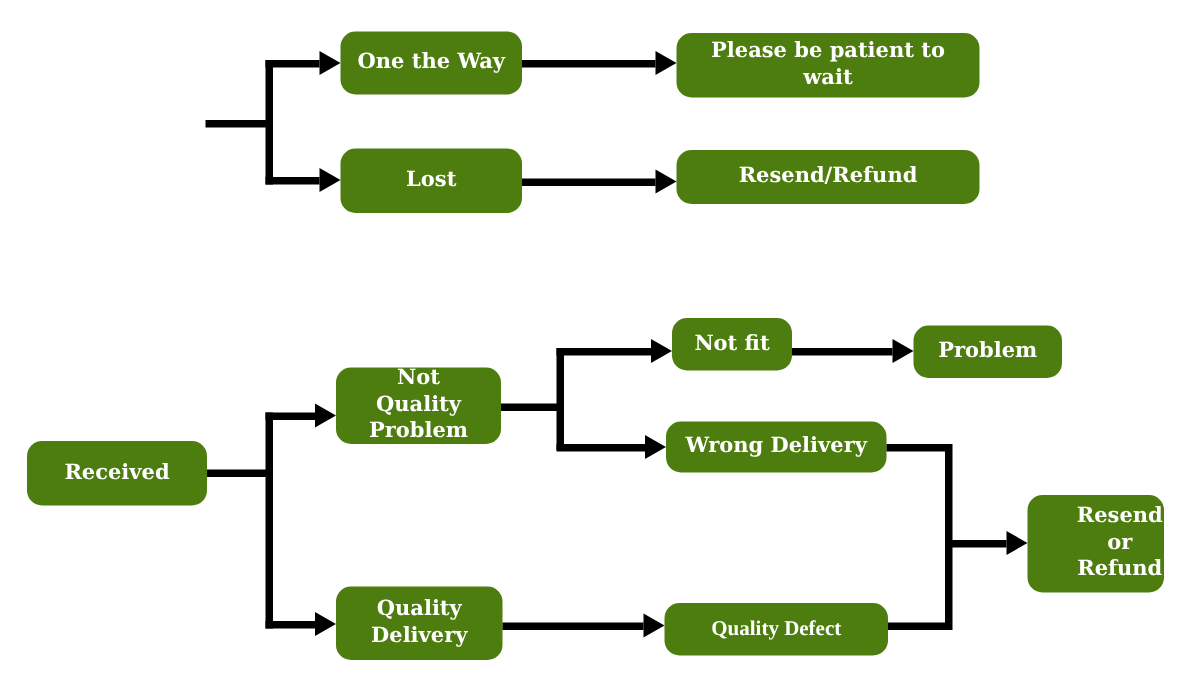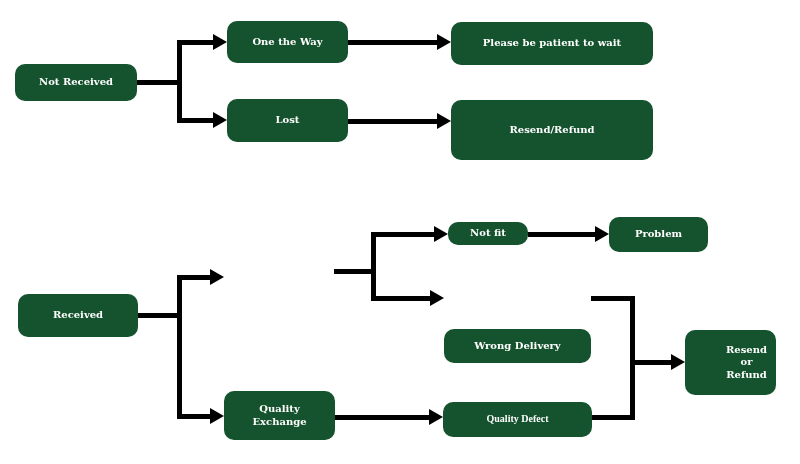--- a/index.html
+++ b/index.html
@@ -7,29 +7,29 @@
   .canvas {
     position: relative;
     width: 800px;
     height: 464px;
     background: #ffffff;
     overflow: hidden;
     font-family: "DejaVu Serif", serif;
   }
   .node {
     position: absolute;
-    background: #14532d;
+    background: #4d7c0f;
     color: #ffffff;
     border-radius: 10px;
     display: flex;
     align-items: center;
     justify-content: center;
     text-align: center;
     font-weight: bold;
-    font-size: 10px;
+    font-size: 14px;
     line-height: 1.25;
     padding: 2px 6px;
     box-sizing: border-box;
   }
   .node.tight { padding: 2px 12px; }
   .hline, .vline {
     position: absolute;
     background: #000000;
   }
   .arrow-e {
@@ -39,42 +39,42 @@
     border-top: 8px solid transparent;
     border-bottom: 8px solid transparent;
     border-left: 14px solid #000000;
   }
 </style>
 </head>
 <body>
 
 <div class="canvas">
 
-  <div class="node" style="left:15px; top:64px; width:122px; height:37px;">Not Received</div>
   <div class="node" style="left:227px; top:21px; width:121px; height:42px;">One the Way</div>
   <div class="node" style="left:227px; top:99px; width:121px; height:43px;">Lost</div>
   <div class="node" style="left:451px; top:22px; width:202px; height:43px;">Please be patient to wait</div>
-  <div class="node" style="left:451px; top:100px; width:202px; height:60px;">Resend/Refund</div>
+  <div class="node" style="left:451px; top:100px; width:202px; height:36px;">Resend/Refund</div>
 
   <div class="hline" style="left:137px; top:80px; width:45px; height:5px;"></div>
   <div class="vline" style="left:177px; top:40px; width:5px; height:83px;"></div>
   <div class="hline" style="left:177px; top:40px; width:36px; height:5px;"></div>
   <div class="arrow-e" style="left:213px; top:34px;"></div>
   <div class="hline" style="left:177px; top:118px; width:36px; height:5px;"></div>
   <div class="arrow-e" style="left:213px; top:112px;"></div>
   <div class="hline" style="left:348px; top:40px; width:89px; height:5px;"></div>
   <div class="arrow-e" style="left:437px; top:34px;"></div>
   <div class="hline" style="left:348px; top:119px; width:89px; height:5px;"></div>
   <div class="arrow-e" style="left:437px; top:113px;"></div>
 
   <div class="node" style="left:18px; top:294px; width:120px; height:43px;">Received</div>
-  <div class="node tight" style="left:224px; top:391px; width:111px; height:49px;">Quality Exchange</div>
-  <div class="node" style="left:448px; top:222px; width:80px; height:23px;">Not fit</div>
+  <div class="node tight" style="left:224px; top:245px; width:110px; height:51px;">Not Quality Problem</div>
+  <div class="node tight" style="left:224px; top:391px; width:111px; height:49px;">Quality Delivery</div>
+  <div class="node" style="left:448px; top:212px; width:80px; height:35px;">Not fit</div>
   <div class="node" style="left:609px; top:217px; width:99px; height:35px;">Problem</div>
-  <div class="node" style="left:444px; top:281px; width:147px; height:34px;margin-top:48px;">Wrong Delivery</div>
+  <div class="node" style="left:444px; top:281px; width:147px; height:34px;">Wrong Delivery</div>
   <div class="node" style="left:443px; top:402px; width:149px; height:35px;font-family:Liberation Serif, serif;">Quality Defect</div>
   <div class="node tight" style="left:685px; top:330px; width:91px; height:65px;padding-left:44px;">Resend or Refund</div>
 
   <div class="hline" style="left:138px; top:313px; width:44px; height:5px;"></div>
   <div class="vline" style="left:177px; top:275px; width:5px; height:144px;"></div>
   <div class="hline" style="left:177px; top:275px; width:33px; height:5px;"></div>
   <div class="arrow-e" style="left:210px; top:269px;"></div>
   <div class="hline" style="left:177px; top:414px; width:33px; height:5px;"></div>
   <div class="arrow-e" style="left:210px; top:408px;"></div>
 

